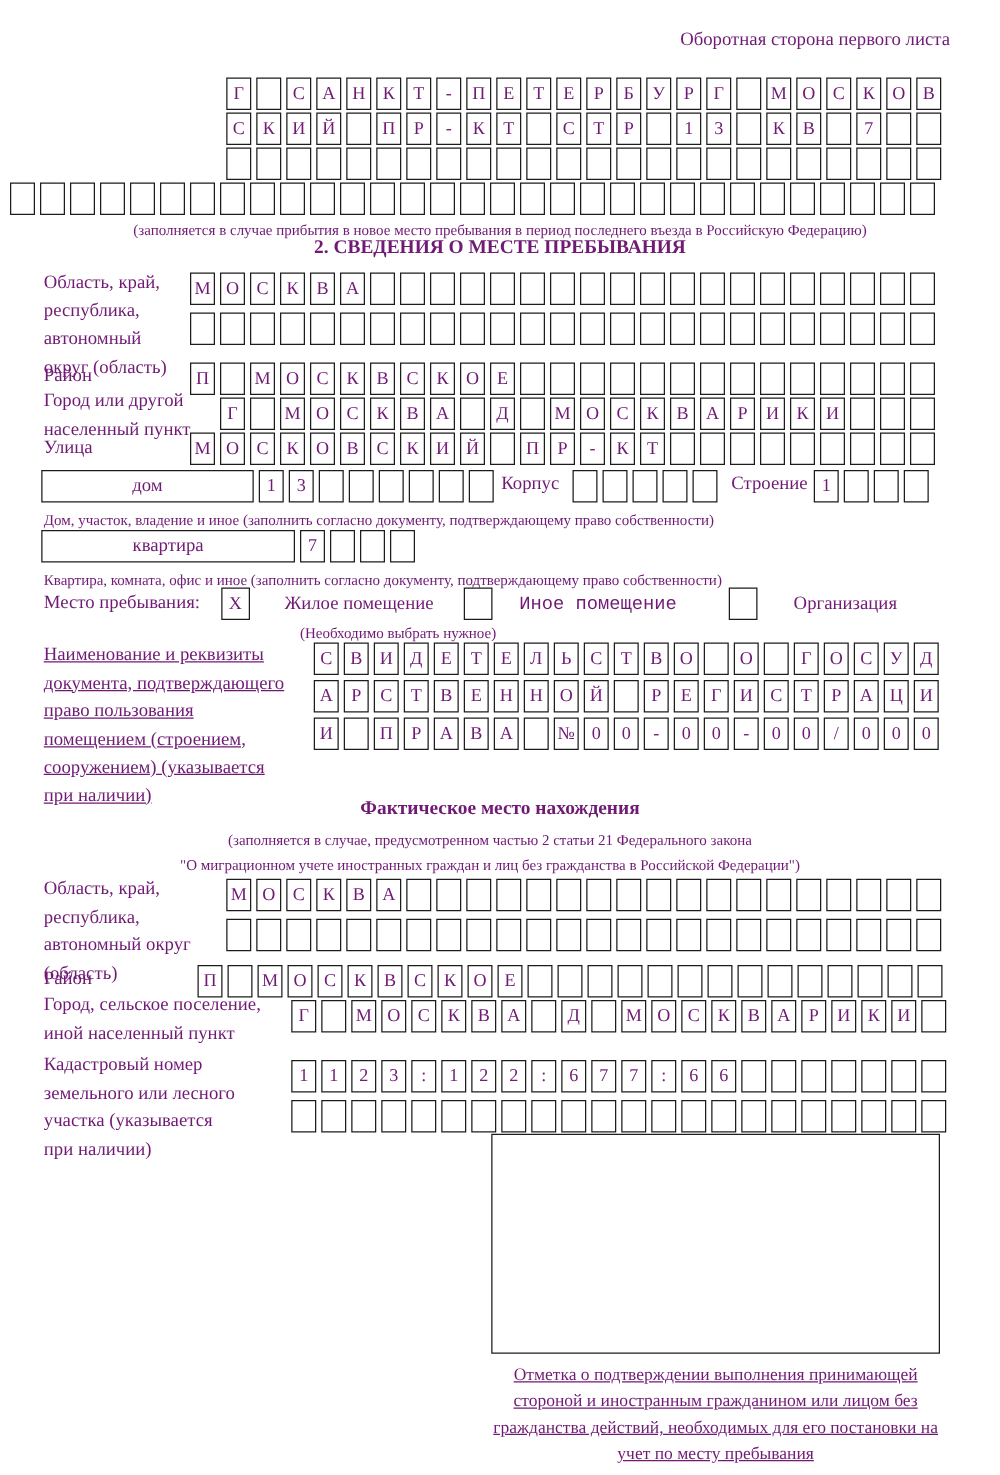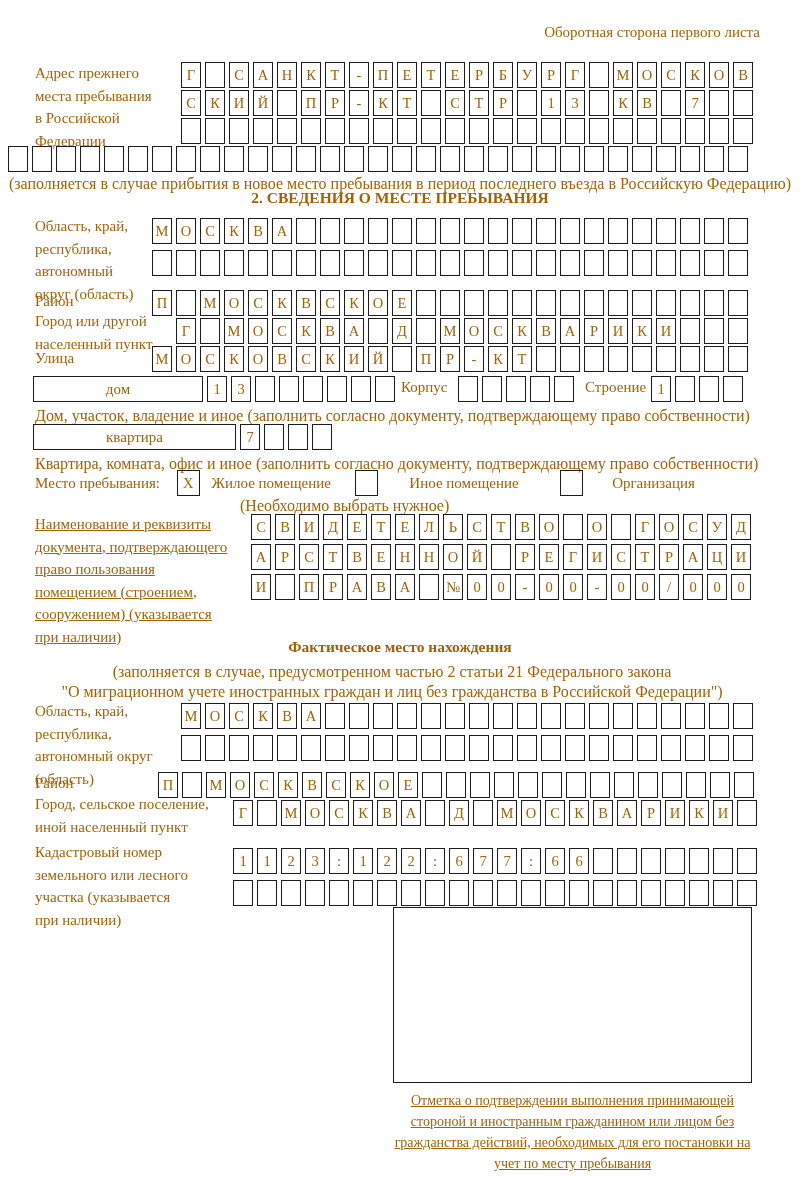--- a/index.html
+++ b/index.html
@@ -1,20 +1,20 @@
 <!DOCTYPE html>
 <html><head>
 <meta charset="utf-8">
 <style>
   html,body{margin:0;padding:0;background:#fff;}
   #page{position:relative;width:800px;height:1180px;background:#fff;
-        font-family:"Liberation Serif","DejaVu Serif",serif;color:#a16207;overflow:hidden;}
+        font-family:"Liberation Serif","DejaVu Serif",serif;color:#701a75;overflow:hidden;}
   .abs{position:absolute;}
   .lbl{font-size:15px;line-height:22.5px;white-space:pre-line;}
-  .cap{font-size:16px;line-height:20px;white-space:pre-line;}
+  .cap{font-size:12px;line-height:20px;white-space:pre-line;}
   .hdr{font-size:15.5px;font-weight:bold;text-align:center;width:800px;left:0;}
   .center{text-align:center;}
   .cellrow{display:flex;gap:4px;}
   .cell{width:20px;height:26px;border:1.6px solid #1c1c1c;box-sizing:border-box;
         display:flex;align-items:center;justify-content:center;
         font-size:14.5px;background:#fff;flex:0 0 auto;}
   .bigbox{border:1.6px solid #1c1c1c;box-sizing:border-box;height:26px;
           display:flex;align-items:center;justify-content:center;font-size:15px;}
   .chk{width:23px;height:26px;border:1.6px solid #1c1c1c;box-sizing:border-box;
        display:inline-flex;align-items:center;justify-content:center;font-size:14.5px;
@@ -59,24 +59,20 @@
   .stamp{top:907px;left:393px;width:359px;height:176px;}
   .stamp-cap{top:1090px;left:385px;width:375px;font-size:14px;line-height:21px;text-decoration:underline;}
 </style>
 </head>
 <body>
 
 <div id="page">
 
   <div class="abs p-note">Оборотная сторона первого листа</div>
 
-  <div class="abs lbl s1-lbl">Адрес прежнего
-места пребывания
-в Российской
-Федерации</div>
   <div class="abs cellrow s1-r1">
       <div class="cell">Г</div>
       <div class="cell"></div>
       <div class="cell">С</div>
       <div class="cell">А</div>
       <div class="cell">Н</div>
       <div class="cell">К</div>
       <div class="cell">Т</div>
       <div class="cell">-</div>
       <div class="cell">П</div>
@@ -364,23 +360,23 @@
       <div class="cell">7</div>
       <div class="cell"></div>
       <div class="cell"></div>
       <div class="cell"></div>
     </div>
   <div class="abs cap kv-cap">Квартира, комната, офис и иное (заполнить согласно документу, подтверждающему право собственности)</div>
 
   <div class="abs mesto-row">
     <span class="inline-lbl">Место пребывания:</span>
     <span class="chk" style="margin-left:13px;">X</span>
-    <span class="inline-lbl" style="margin-left:8px;">Жилое помещение</span>
+    <span class="inline-lbl" style="margin-left:24px;">Жилое помещение</span>
     <span class="chk" style="margin-left:20px;"></span>
-    <span class="inline-lbl" style="margin-left:28px;">Иное помещение</span>
+    <span class="inline-lbl" style="margin-left:18px;font-family:Liberation Mono, monospace;">Иное помещение</span>
     <span class="chk" style="margin-left:38px;"></span>
     <span class="inline-lbl" style="margin-left:25px;">Организация</span>
   </div>
   <div class="abs cap mesto-hint">(Необходимо выбрать нужное)</div>
 
   <div class="abs lbl doc-lbl">Наименование и реквизиты
 документа, подтверждающего
 право пользования
 помещением (строением,
 сооружением) (указывается

